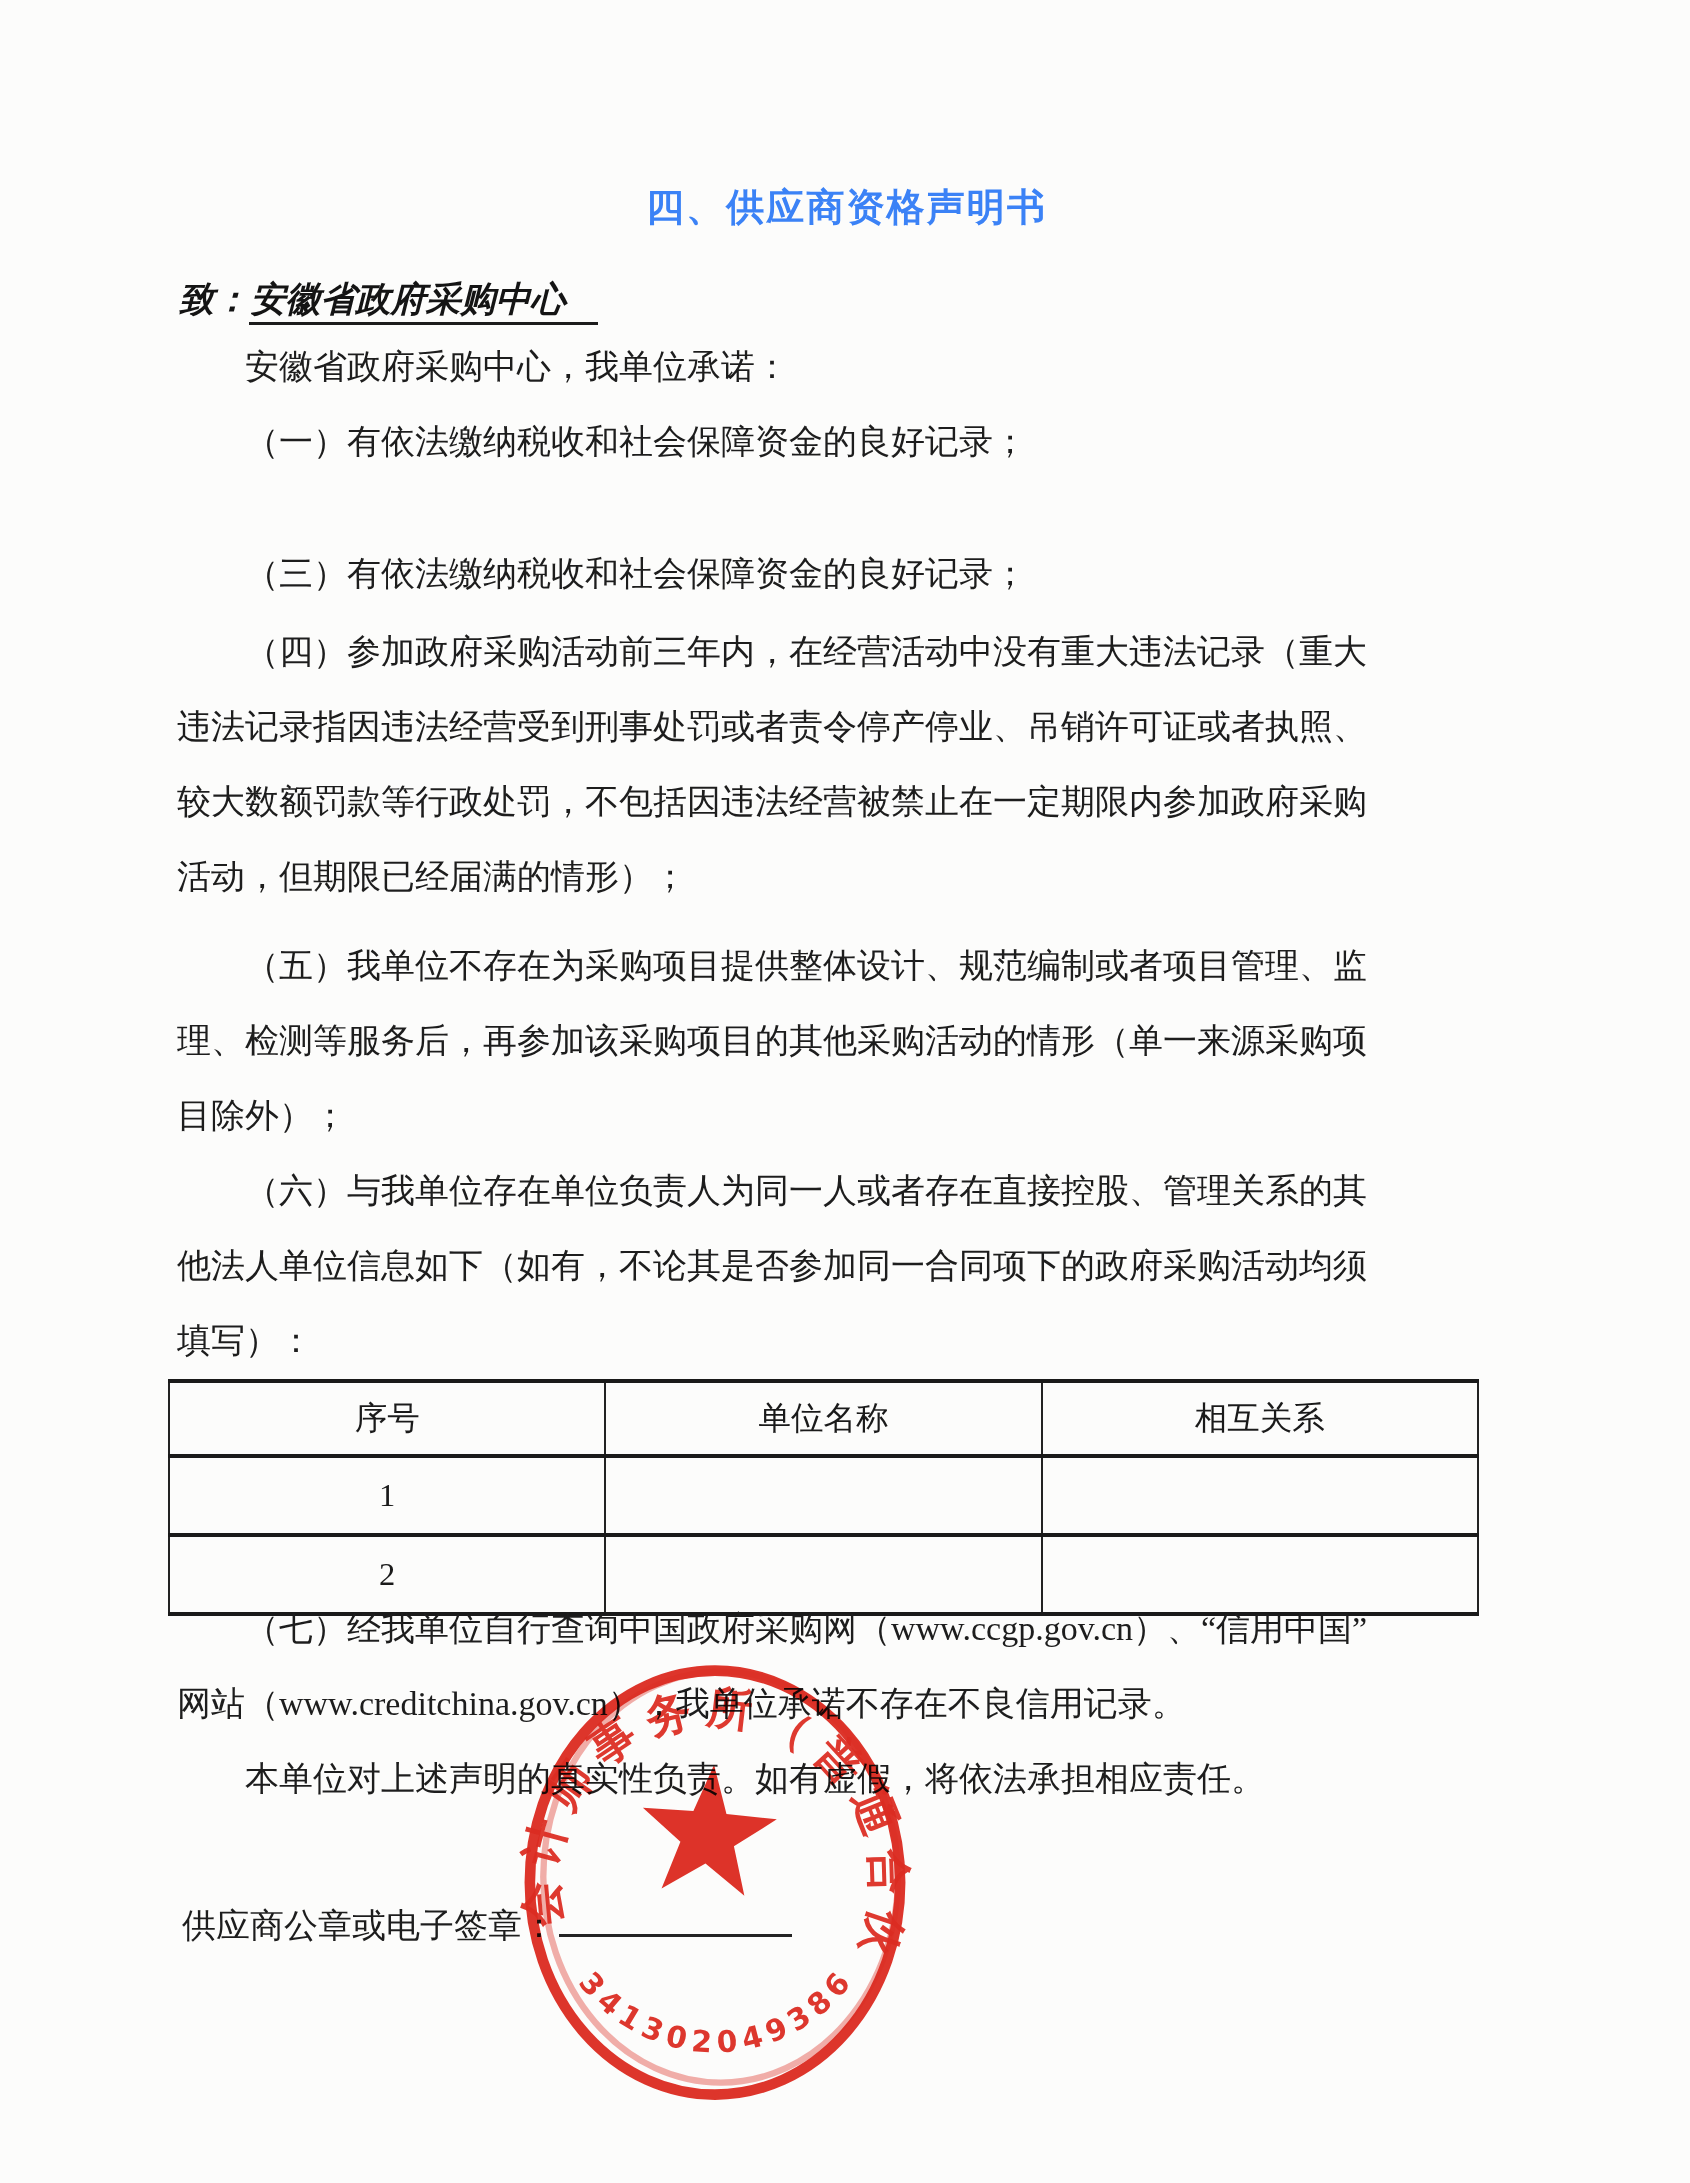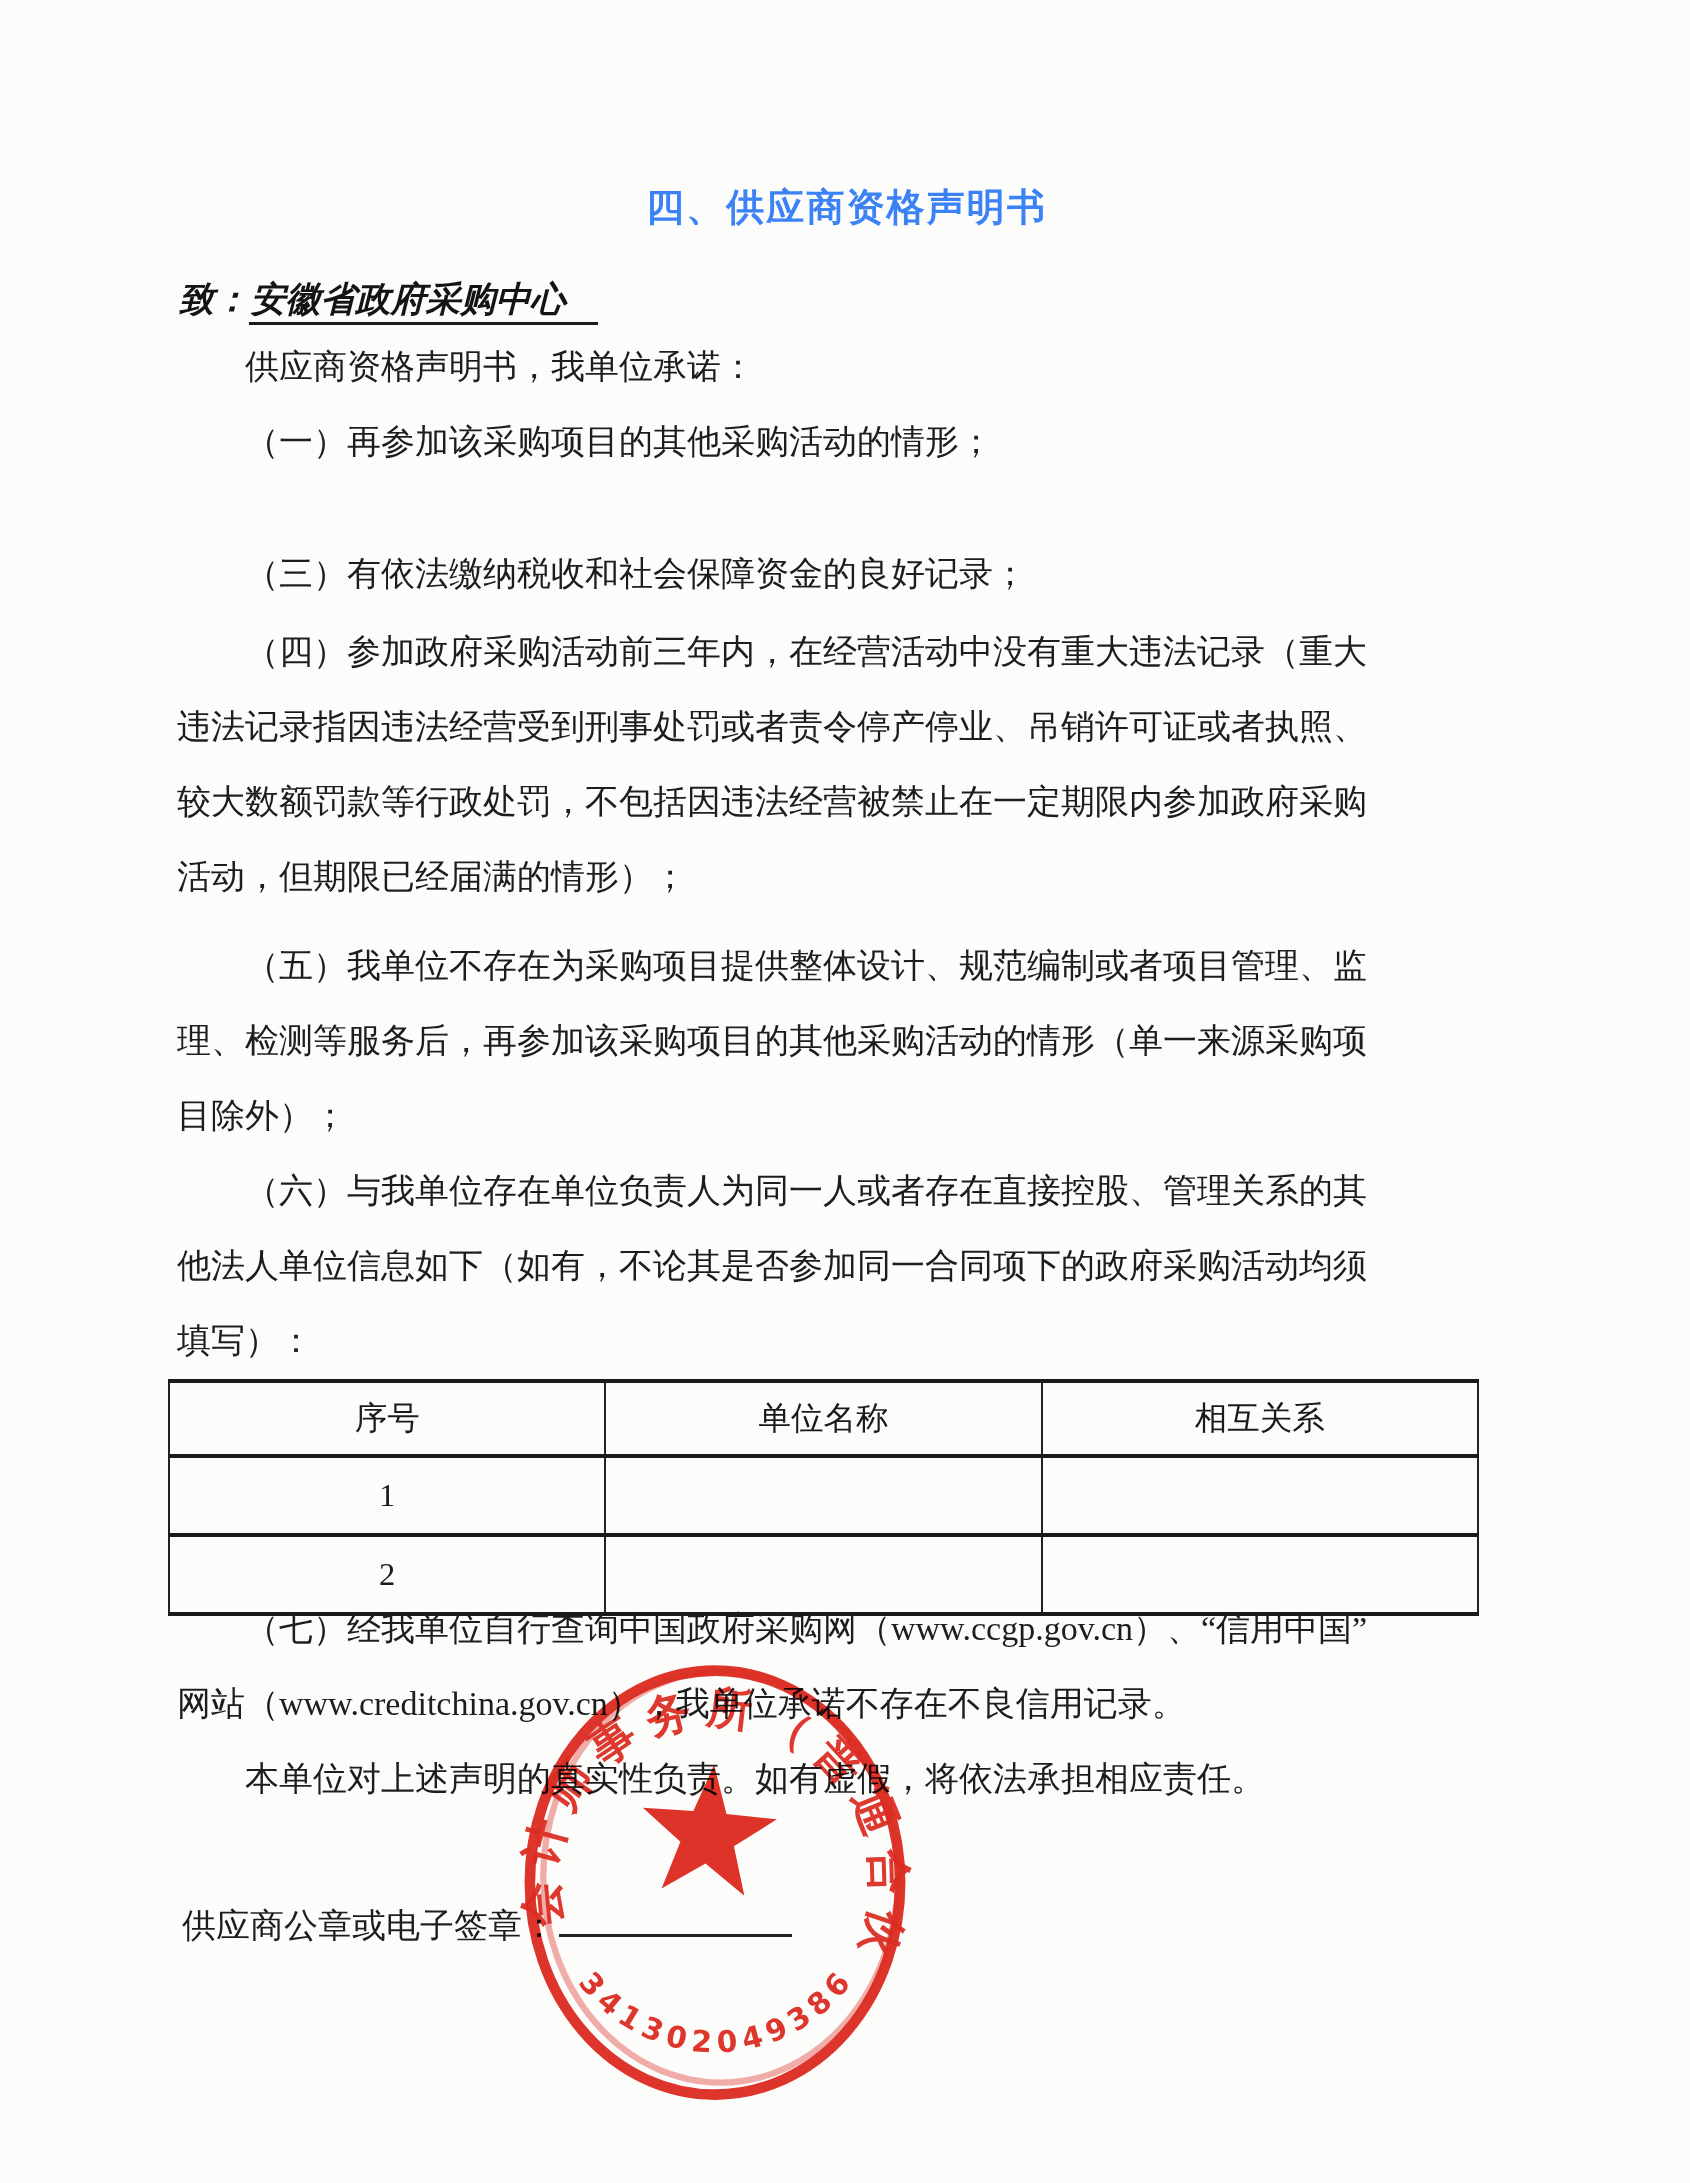--- a/index.html
+++ b/index.html
@@ -68,22 +68,22 @@
 </style>
 </head>
 <body>
 
 <div class="page">
 
   <div class="abs doc-title">四、供应商资格声明书</div>
 
   <div class="abs salutation"><span>致：</span><span class="recipient">安徽省政府采购中心</span></div>
 
-  <div class="abs para" style="top:329px;">供应商资格声明书，我单位承诺：</div>
-  <div class="abs para" style="top:404px;">（一）再参加该采购项目的其他采购活动的情形；</div>
+  <div class="abs para" style="top:329px;">安徽省政府采购中心，我单位承诺：</div>
+  <div class="abs para" style="top:404px;">（一）有依法缴纳税收和社会保障资金的良好记录；</div>
   <div class="abs para" style="top:536px;">（三）有依法缴纳税收和社会保障资金的良好记录；</div>
   <div class="abs para" style="top:614px;">（四）参加政府采购活动前三年内，在经营活动中没有重大违法记录（重大
 违法记录指因违法经营受到刑事处罚或者责令停产停业、吊销许可证或者执照、
 较大数额罚款等行政处罚，不包括因违法经营被禁止在一定期限内参加政府采购
 活动，但期限已经届满的情形）；</div>
   <div class="abs para" style="top:928px;">（五）我单位不存在为采购项目提供整体设计、规范编制或者项目管理、监
 理、检测等服务后，再参加该采购项目的其他采购活动的情形（单一来源采购项
 目除外）；</div>
   <div class="abs para" style="top:1153px;">（六）与我单位存在单位负责人为同一人或者存在直接控股、管理关系的其
 他法人单位信息如下（如有，不论其是否参加同一合同项下的政府采购活动均须

